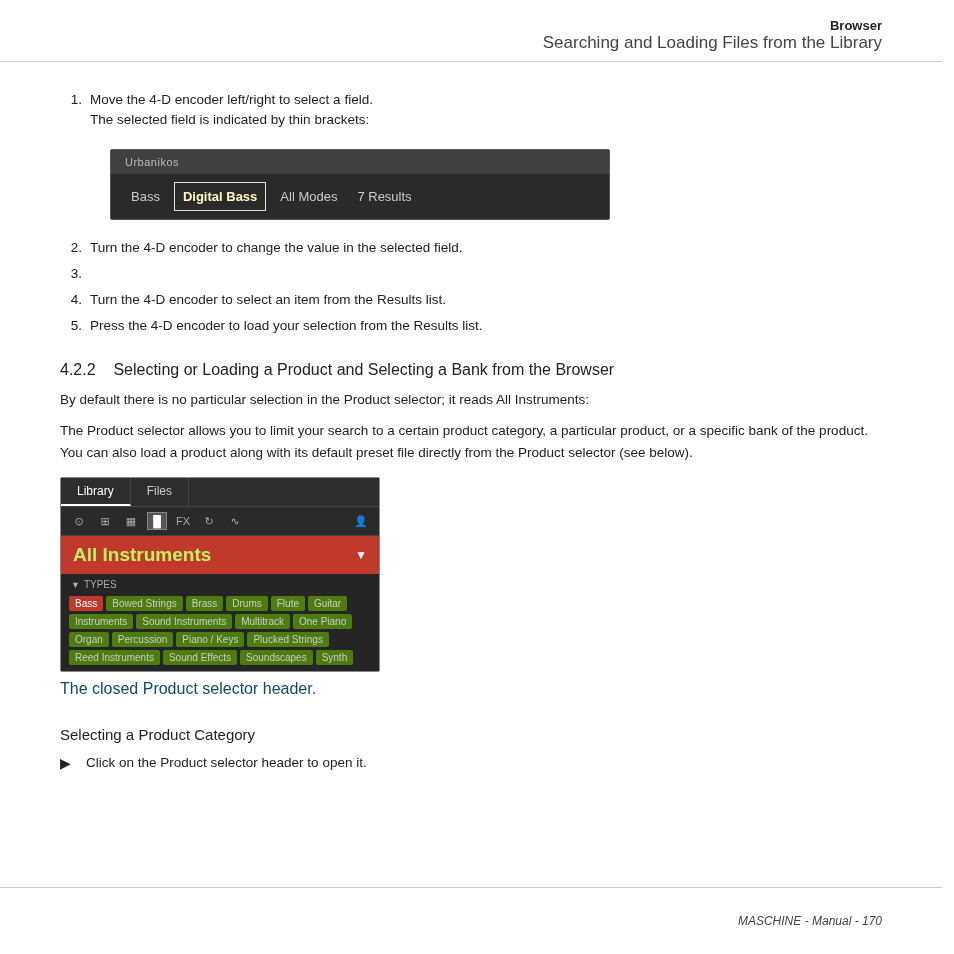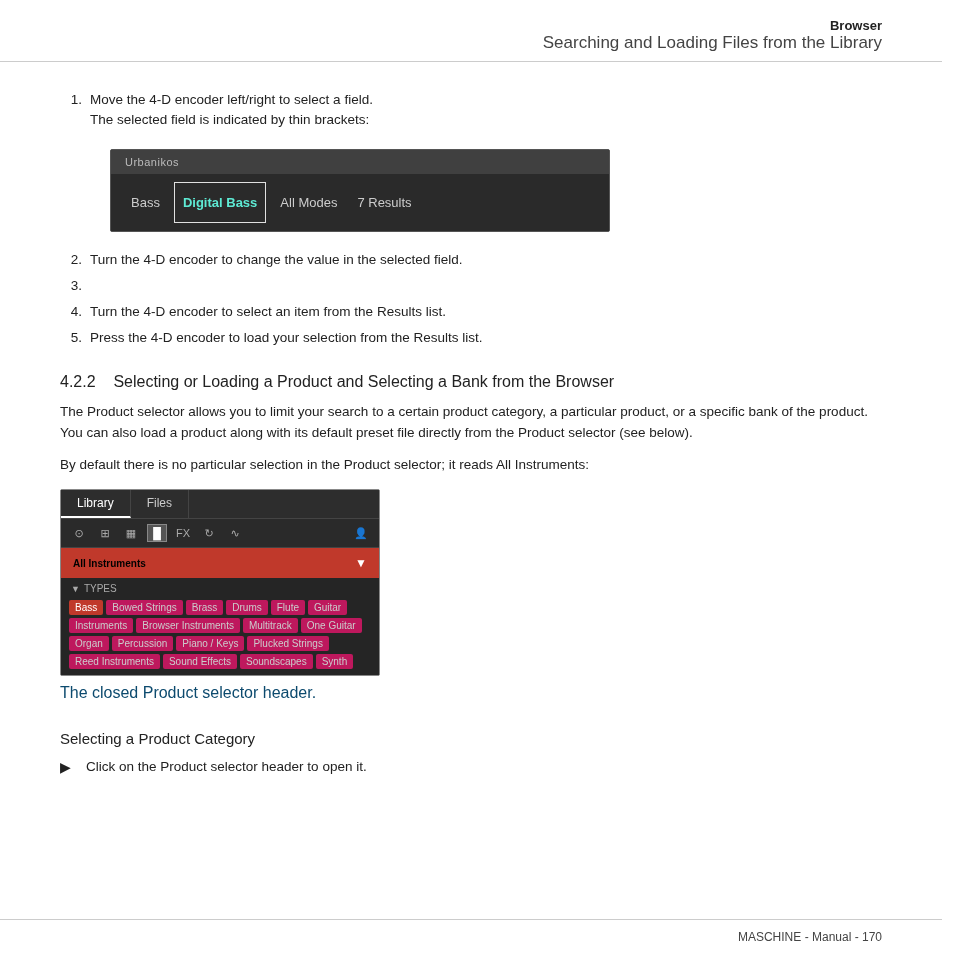--- a/index.html
+++ b/index.html
@@ -86,23 +86,23 @@
       padding: 8px 14px;
       gap: 8px;
     }
     .field-item {
       color: #ccc;
       font-size: 13px;
       padding: 2px 6px;
     }
     .field-item.selected {
       border: 1.5px solid #e0e0e0;
-      color: #5eead4;
+      color: #fef9c3;
       font-weight: bold;
-      padding: 12px 8px;
+      padding: 6px 8px;
     }
 
     
     .section-num {
       font-size: 16px;
       font-weight: normal;
       margin-top: 24px;
       margin-bottom: 10px;
     }
     .section-num .section-title {
@@ -164,22 +164,22 @@
       color: #fff;
     }
     .lib-selector {
       display: flex;
       align-items: center;
       background: #c0392b;
       padding: 8px 12px;
       justify-content: space-between;
     }
     .lib-selector-text {
-      color: #000000;
-      font-size: 10px;
+      color: #bef264;
+      font-size: 19px;
       font-weight: bold;
     }
     .lib-selector-arrow {
       color: #fff;
       font-size: 12px;
     }
     .lib-types-header {
       padding: 5px 10px 3px 10px;
       font-size: 10px;
       color: #aaa;
@@ -193,21 +193,21 @@
     }
     .lib-tags {
       padding: 3px 8px;
       background: #252525;
       display: flex;
       flex-wrap: wrap;
       gap: 3px;
       padding-bottom: 6px;
     }
     .lib-tag {
-      background: #be185d;
+      background: #4d7c0f;
       color: #ccc;
       font-size: 10px;
       padding: 2px 6px;
       border-radius: 2px;
     }
     .lib-tag.active-tag {
       background: #c0392b;
       color: #fff;
     }
 
@@ -237,25 +237,26 @@
       min-width: 16px;
     }
 
     
     .page-footer {
       position: absolute;
       bottom: 0;
       left: 0;
       right: 0;
       border-top: 1px solid #ccc;
-      padding: 10px 60px;
+      padding: 26px 60px;
       display: flex;
       justify-content: flex-end;
       font-size: 12px;
       color: #444;
+      font-style: italic;
     }
   </style>
 </head>
 <body>
 
 <div class="page-container">
 
   <div class="page-header">
     <div class="header-title">Browser</div>
     <div class="header-sub">Searching and Loading Files from the Library</div>
@@ -303,26 +304,26 @@
       </li>
     </ol>
 
     <div class="section-num">
       <span>4.2.2</span>
       &nbsp;&nbsp;
       <span class="section-title">Selecting or Loading a Product and Selecting a Bank from the Browser</span>
     </div>
 
     <p class="body-text">
+      By default there is no particular selection in the Product selector; it reads All Instruments:
+    </p>
+    <p class="body-text">
       The Product selector allows you to limit your search to a certain product category, a particular
       product, or a specific bank of the product. You can also load a product along with its default
       preset file directly from the Product selector (see below).
-    </p>
-    <p class="body-text">
-      By default there is no particular selection in the Product selector; it reads All Instruments:
     </p>
 
     <div class="library-mockup">
 
       <div class="lib-tabs">
         <div class="lib-tab active">Library</div>
         <div class="lib-tab">Files</div>
         <div style="flex:1;"></div>
       </div>
 
@@ -349,23 +350,23 @@
       </div>
 
       <div class="lib-tags" id="tags-container">
       <span class="lib-tag active-tag">Bass</span>
           <span class="lib-tag">Bowed Strings</span>
           <span class="lib-tag">Brass</span>
           <span class="lib-tag">Drums</span>
           <span class="lib-tag">Flute</span>
           <span class="lib-tag">Guitar</span>
           <span class="lib-tag">Instruments</span>
-          <span class="lib-tag">Browser Instruments</span>
+          <span class="lib-tag">Sound Instruments</span>
           <span class="lib-tag">Multitrack</span>
-          <span class="lib-tag">One Guitar</span>
+          <span class="lib-tag">One Piano</span>
           <span class="lib-tag">Organ</span>
           <span class="lib-tag">Percussion</span>
           <span class="lib-tag">Piano / Keys</span>
           <span class="lib-tag">Plucked Strings</span>
           <span class="lib-tag">Reed Instruments</span>
           <span class="lib-tag">Sound Effects</span>
           <span class="lib-tag">Soundscapes</span>
           <span class="lib-tag">Synth</span>
         </div>
     </div>

